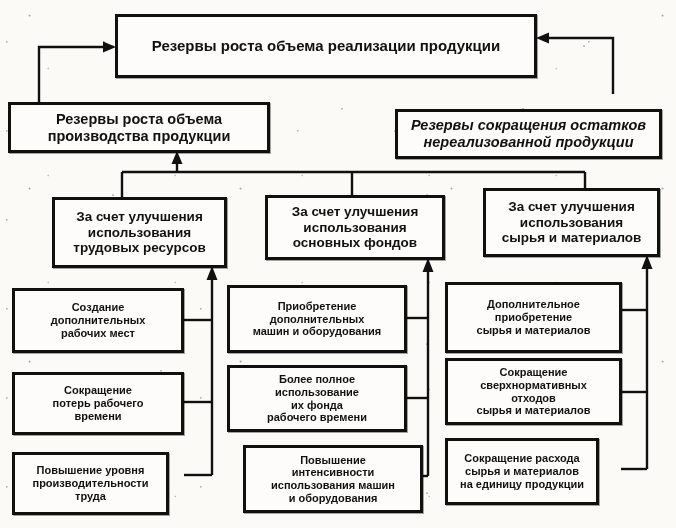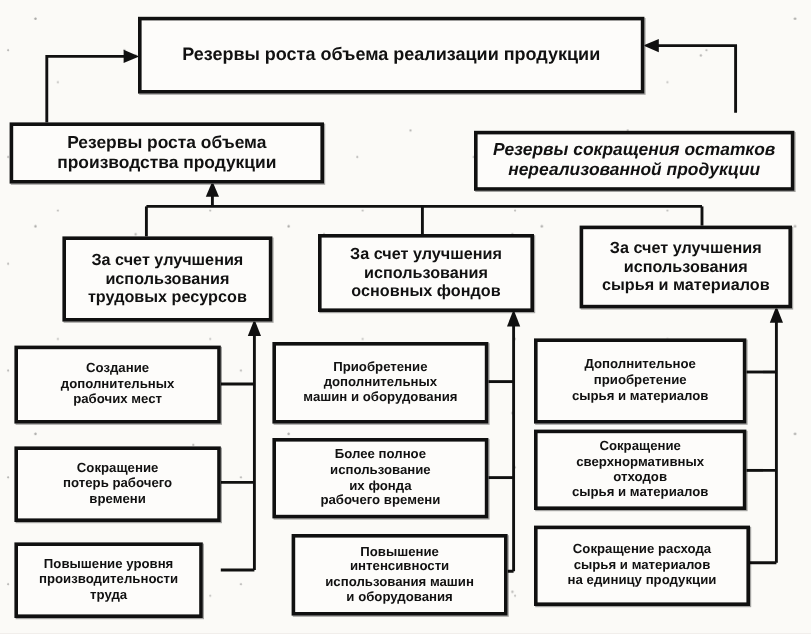--- a/index.html
+++ b/index.html
@@ -165,19 +165,19 @@
     <span class="node-label">Дополнительное
 приобретение
 сырья и материалов</span>
   </div>
   <div class="node leaf" style="left:445px; top:358px; width:177px; height:67px;">
     <span class="node-label">Сокращение
 сверхнормативных
 отходов
 сырья и материалов</span>
   </div>
-  <div class="node leaf" style="left:445px; top:438px; width:180px; height:67px;">
+  <div class="node leaf" style="left:445px; top:438px; width:154px; height:67px;">
     <span class="node-label">Сокращение расхода
 сырья и материалов
 на единицу продукции</span>
   </div>
 
 </div>
 
 </body></html>

